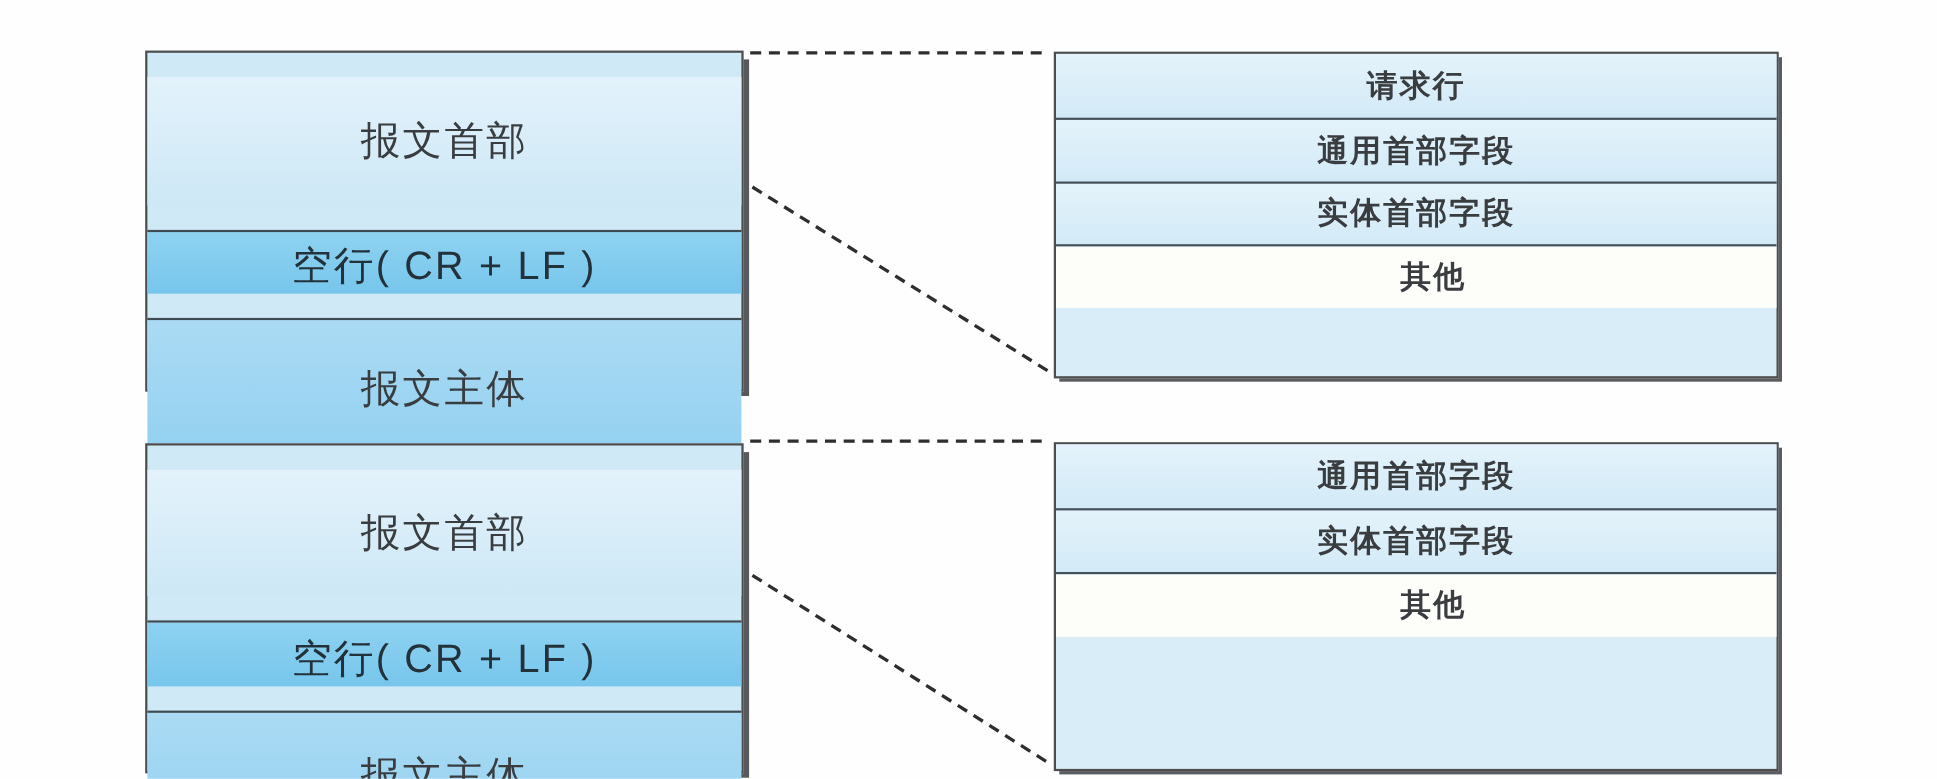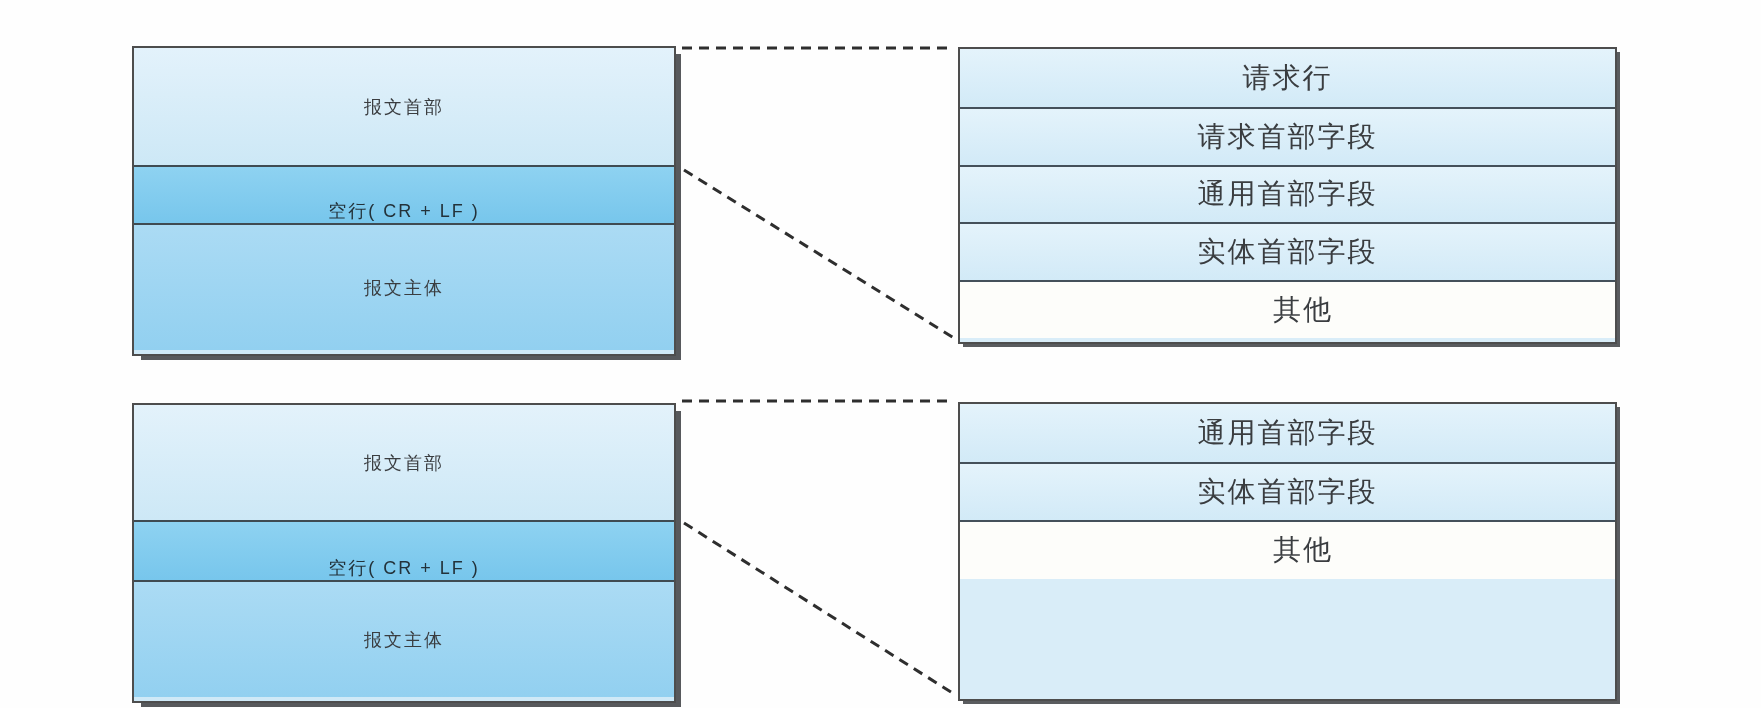--- a/index.html
+++ b/index.html
@@ -26,23 +26,24 @@
     width: 540px;
     border: 2px solid #4d4d4d;
     box-shadow: 7px 6px 0 -2px #57595c;
     background: #cfe9f7;
   }
   .msgbox .mrow {
     box-sizing: border-box;
     display: flex;
     align-items: center;
     justify-content: center;
-    font-size: 18px;
+    font-size: 36px;
     color: #3a3d40;
     letter-spacing: 2px;
+    margin-top: 22px;
   }
   .mrow.m-header { background: linear-gradient(#e3f2fb, #cde8f6); }
   .mrow.m-blank  { background: linear-gradient(#8ed2f1, #77c6ec); border-top: 2px solid #3f4b52; color: #23323a; align-items: flex-end; }
   .mrow.m-body   { background: linear-gradient(#abdbf4, #92d0f0); border-top: 2px solid #3f4b52; }
 
   .msgbox.pos-top    { top: 46px;  height: 306px; }
   .msgbox.pos-top    .m-header { height: 117px; }
   .msgbox.pos-top    .m-blank  { height: 58px; }
   .msgbox.pos-top    .m-body   { height: 127px; }
 
@@ -52,20 +53,21 @@
   .msgbox.pos-bottom .m-body   { height: 117px; }
 
   
   .detailbox {
     position: absolute;
     left: 958px;
     width: 655px;
     border: 2px solid #4d4d4d;
     box-shadow: 4px 4px 0 -1px #5a5c5f;
     background: #d9edf8;
+    font-weight: bold;
   }
   .detailbox .drow {
     box-sizing: border-box;
     display: flex;
     align-items: center;
     justify-content: center;
     font-size: 28px;
     color: #3a3d40;
     letter-spacing: 2px;
     background: linear-gradient(#e4f3fb, #d2eaf7);
@@ -115,23 +117,20 @@
     <div class="mrow m-body">
       <span>报文主体</span>
     </div>
   </div>
 
   <div class="detailbox pos-top">
     <div class="drow">
       <span>请求行</span>
     </div>
     <div class="drow">
-      <span>请求首部字段</span>
-    </div>
-    <div class="drow">
       <span>通用首部字段</span>
     </div>
     <div class="drow">
       <span>实体首部字段</span>
     </div>
     <div class="drow d-other">
       <span>其他</span>
     </div>
   </div>
 

